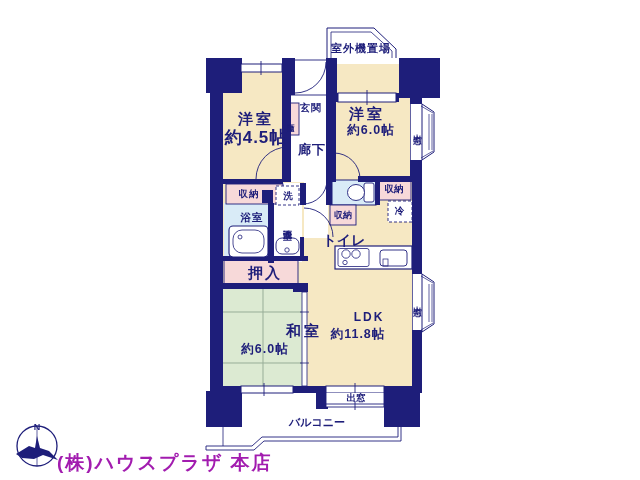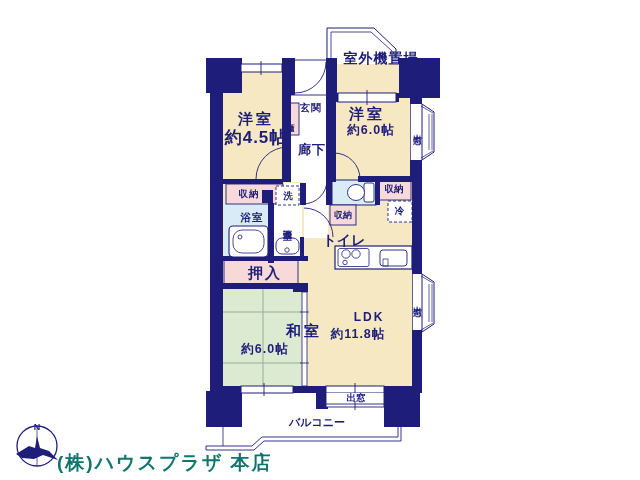--- a/index.html
+++ b/index.html
@@ -3,21 +3,21 @@
 <meta charset="utf-8">
 <style>
   html,body{margin:0;padding:0;background:#fff;}
   .stage{position:relative;width:640px;height:480px;background:#ffffff;overflow:hidden;
          font-family:"Liberation Sans","DejaVu Sans",sans-serif;}
   .stage svg{position:absolute;left:0;top:0;}
   .lbl{position:absolute;transform:translate(-50%,-50%);color:#1e1e7a;white-space:nowrap;
        line-height:1;text-align:center;font-weight:600;letter-spacing:1px;}
   .room{font-weight:700;letter-spacing:3px;}
   .v{writing-mode:vertical-rl;text-orientation:upright;letter-spacing:2px;}
-  .wm{position:absolute;left:57px;top:450px;transform:none;font-size:19px;color:#0f766e;
+  .wm{position:absolute;left:57px;top:450px;transform:none;font-size:19px;color:#a21caf;
       letter-spacing:2px;font-weight:700;white-space:nowrap;}
 </style>
 </head>
 <body>
 
 <div class="stage">
 
 <svg width="640" height="480" viewBox="0 0 640 480">
 
   <g>
@@ -157,21 +157,21 @@
     <path d="M206,446 V450" stroke-width="0.9"></path>
   </g>
 
   <g>
     <circle cx="37" cy="446" r="20" fill="none" stroke="#1e1e7a" stroke-width="1.3"></circle>
     <path d="M37,426 V466" stroke="#1e1e7a" stroke-width="0.7" fill="none"></path>
     <path d="M16,454 L29,446 L35,448 L37,436 L40,448 L49,451 L58,460 L43,455 L34,459 L22,458 Z" fill="#1e1e7a"></path>
   </g>
 </svg>
 
-<div class="lbl" style="left:361px;top:58px;font-size:14px;margin-left:20px;">室外機置場</div>
+<div class="lbl" style="left:361px;top:48px;font-size:11px;">室外機置場</div>
 
 <div class="lbl room" style="left:256px;top:118px;font-size:15px;">洋室</div>
 <div class="lbl room" style="left:256px;top:137px;font-size:17px;letter-spacing:1px;">約4.5帖</div>
 
 <div class="lbl" style="left:311px;top:108px;font-size:10px;">玄関</div>
 <div class="lbl v" style="left:291px;top:119px;font-size:7px;letter-spacing:0;">下駄箱</div>
 <div class="lbl" style="left:312px;top:149px;font-size:13px;">廊下</div>
 
 <div class="lbl room" style="left:367px;top:113px;font-size:15px;">洋室</div>
 <div class="lbl room" style="left:371px;top:130px;font-size:12.5px;letter-spacing:1px;">約6.0帖</div>

